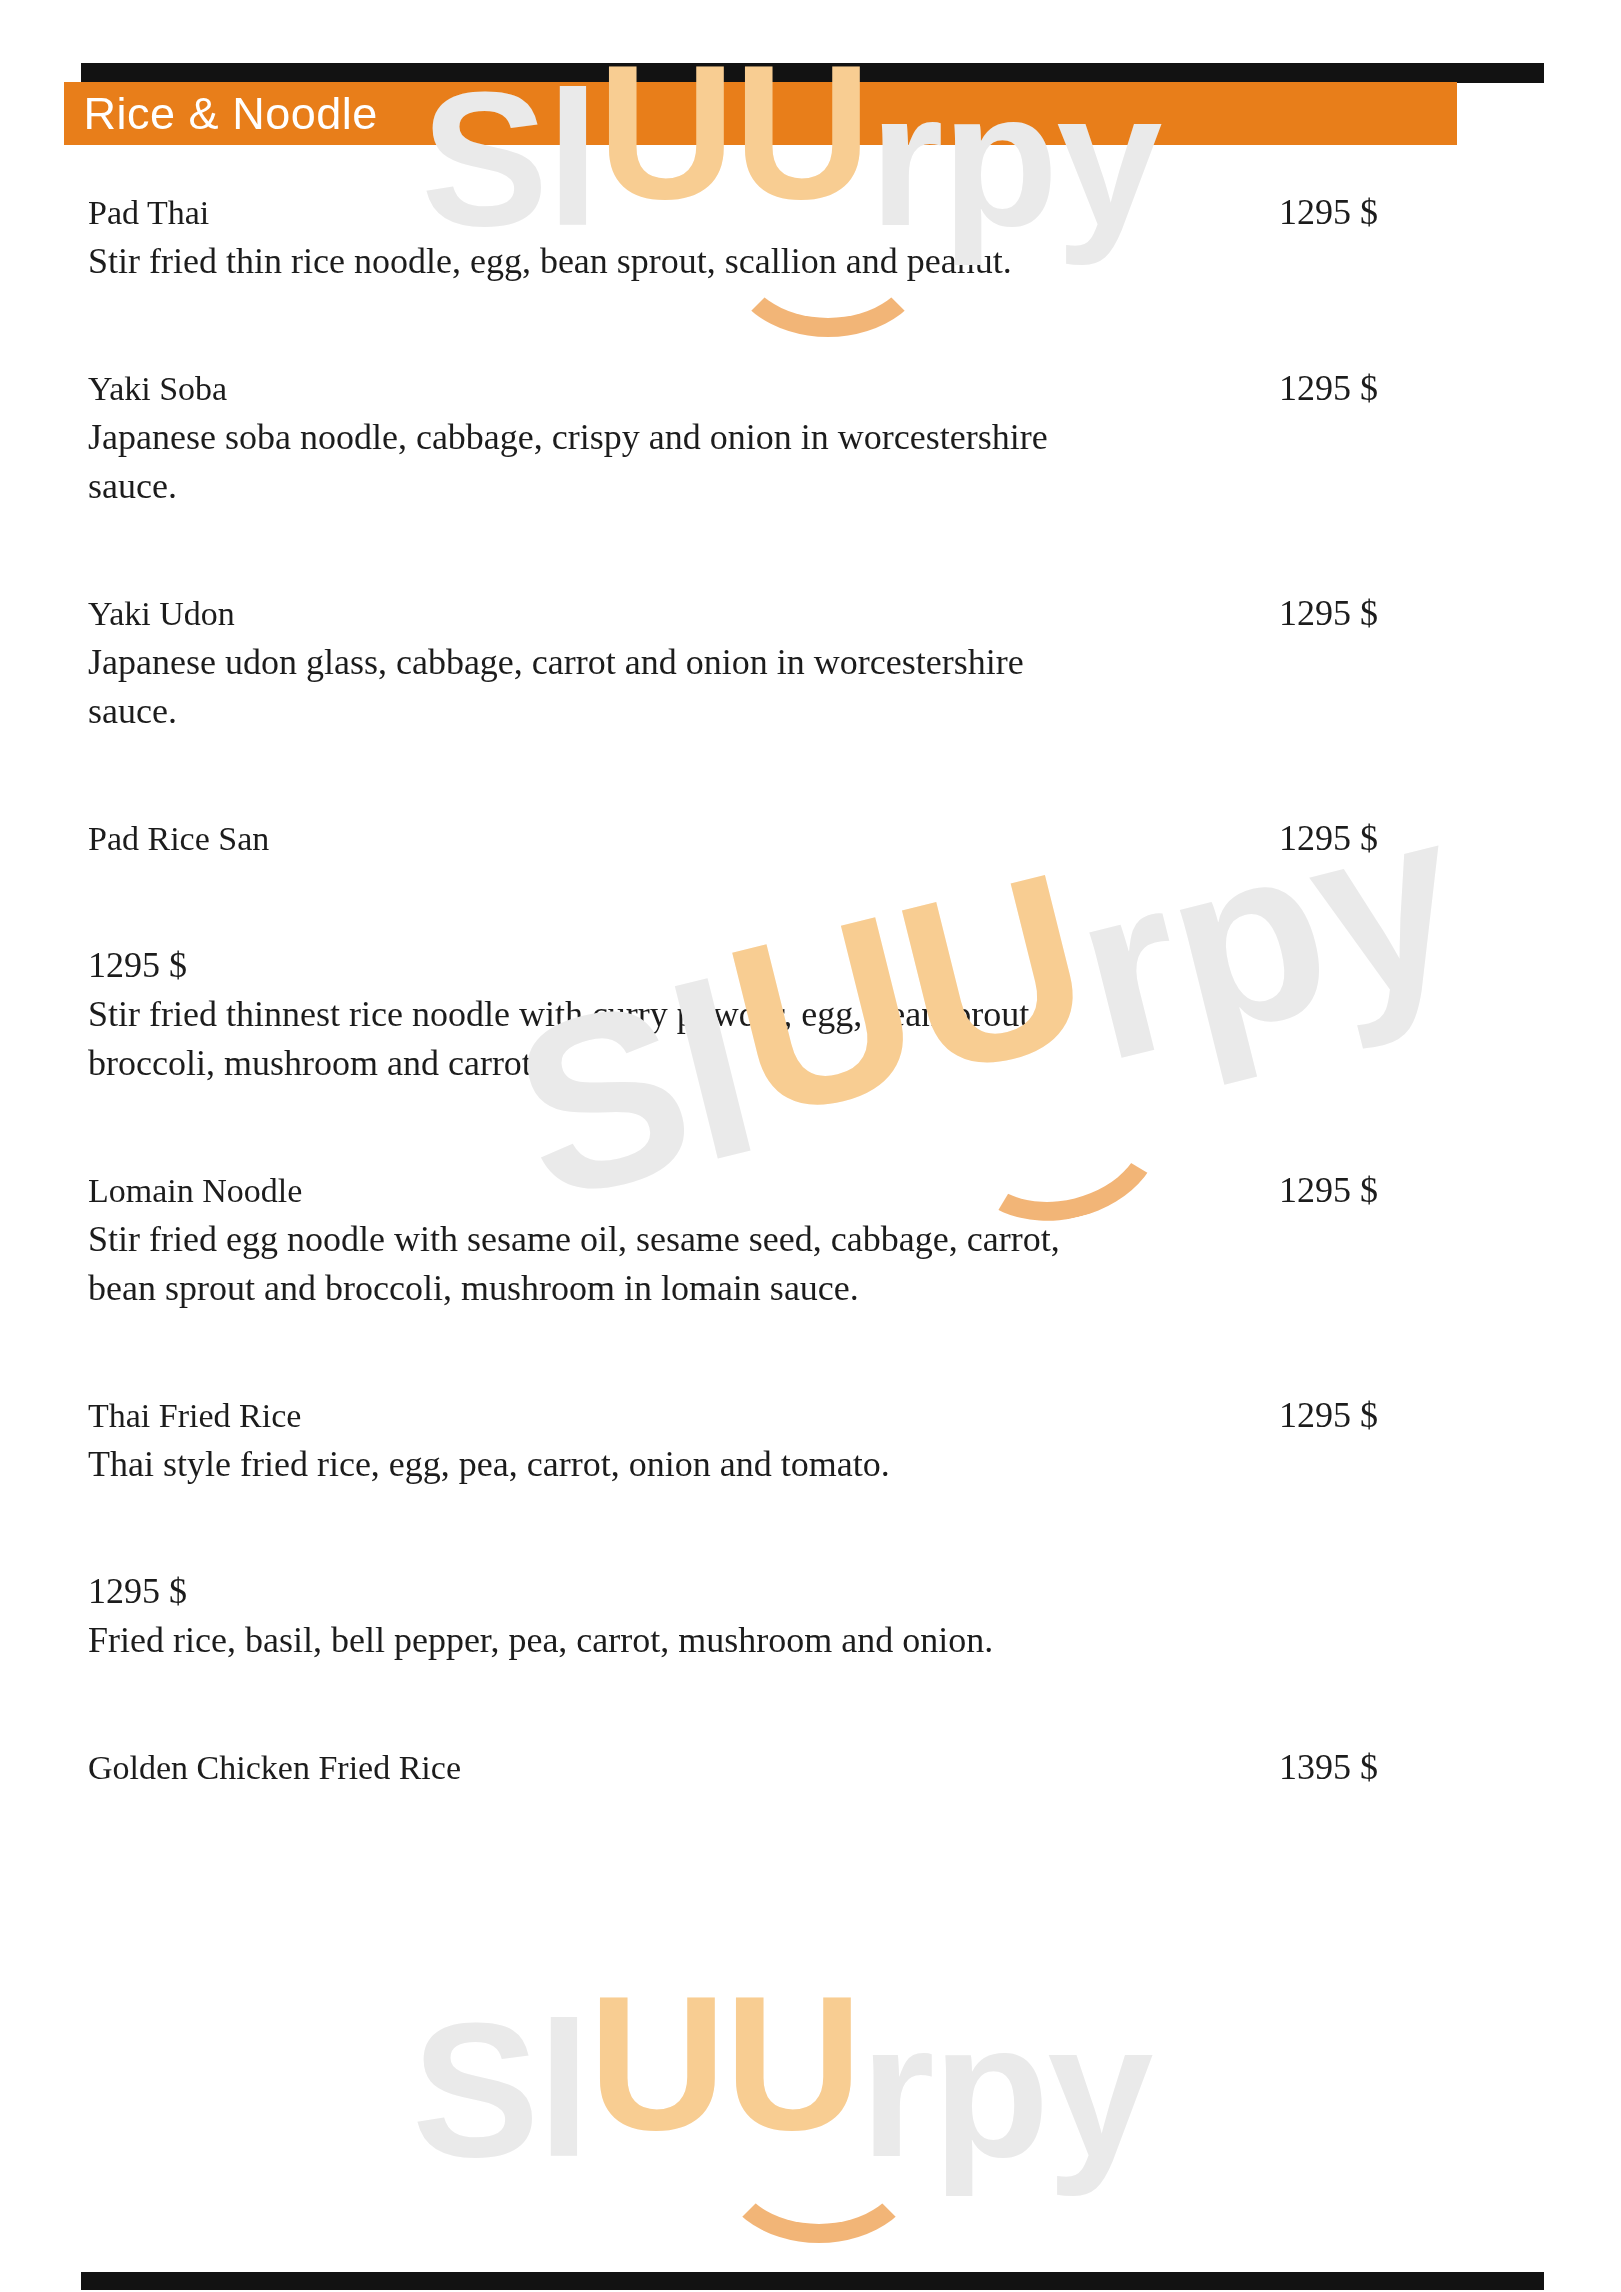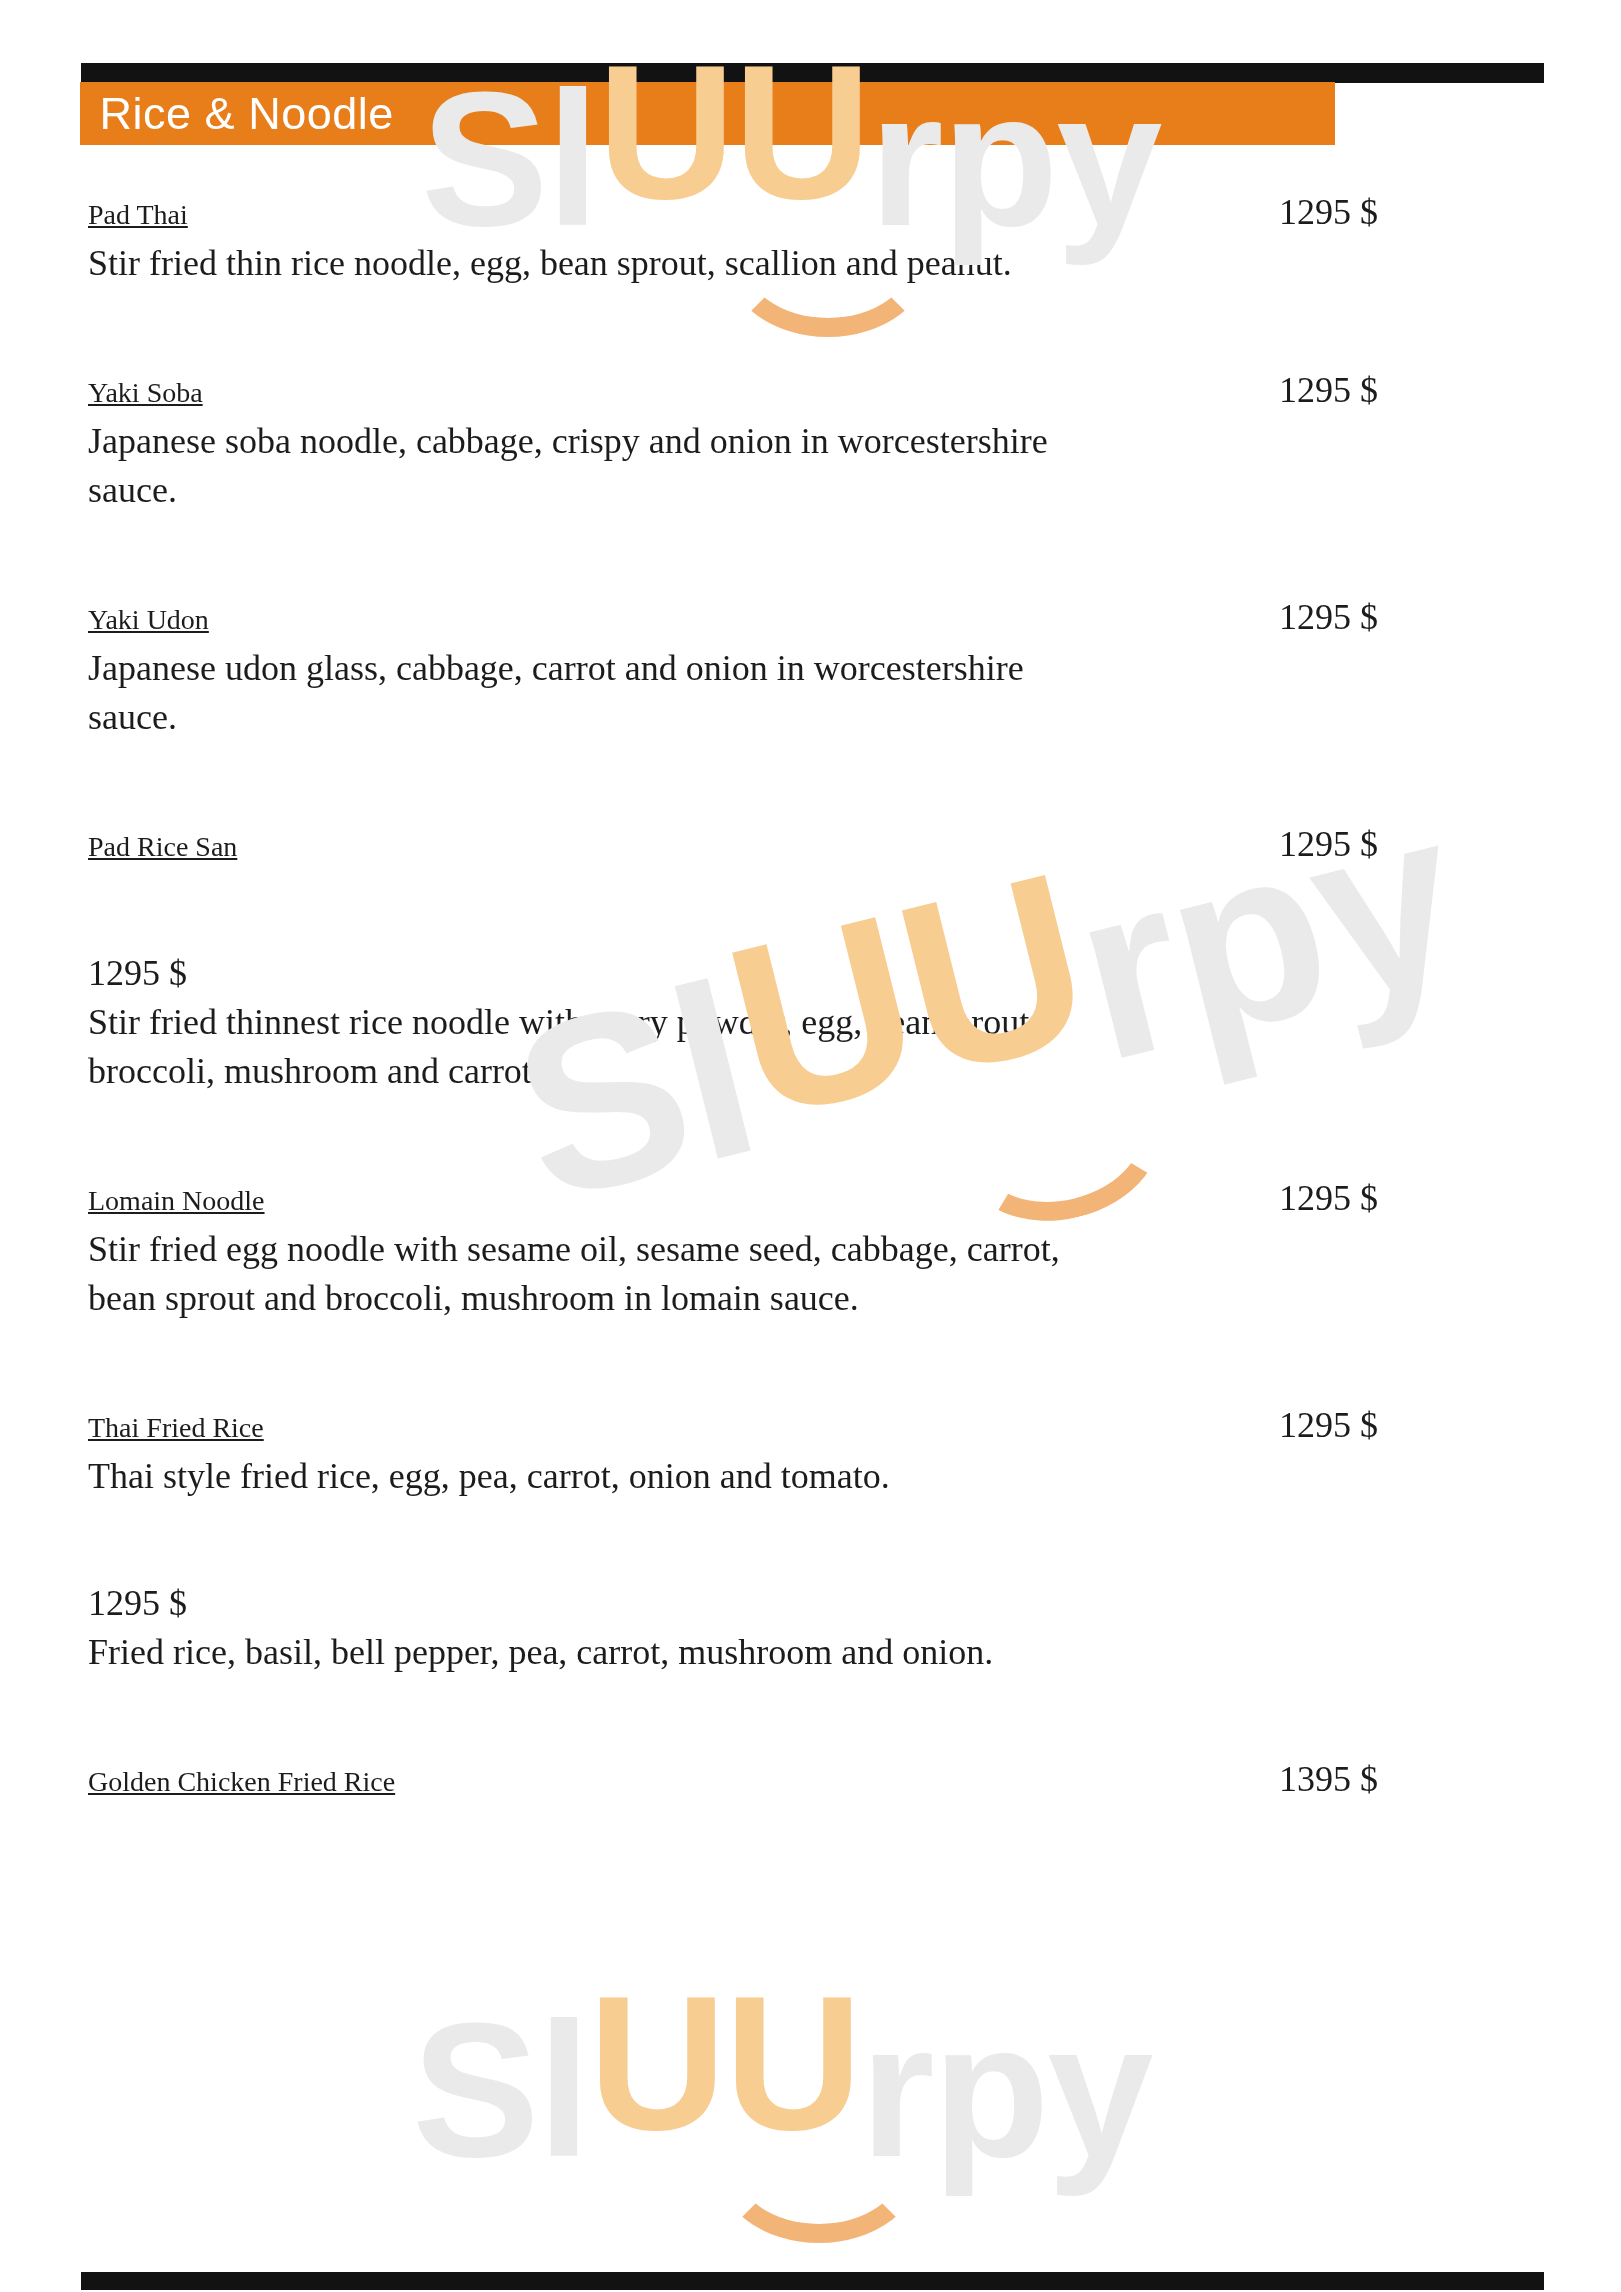--- a/index.html
+++ b/index.html
@@ -12,37 +12,37 @@
     overflow: hidden;
     font-family: "Liberation Serif", serif;
     color: #1c1c1c;
   }
   .topbar {
     position: absolute; left: 81px; top: 63px;
     width: 1463px; height: 19.6px;
     background: var(--bar-black, #121212);
   }
   .header {
-    position: absolute; left: 80px; top: 82px;
-    width: 1255px; height: 63px;
+    position: absolute; left: 64px; top: 82px;
+    width: 1393px; height: 63px;
     background: var(--accent-orange, #E87E1A);
     display: flex; align-items: center;
   }
   .header-title {
     font-family: "Liberation Sans", sans-serif;
     font-size: 45px; color: #ffffff;
     padding-left: 19.6px; letter-spacing: 0.5px;
   }
   .menu {
     position: absolute; left: 88px; top: 188px;
     width: 1402px;
   }
   .item { margin-bottom: 78px; }
   .item-head { display: flex; align-items: baseline; }
-  .item-name { width: 1191px; font-size: 28px; line-height: 49px; text-decoration: underline; }
+  .item-name { width: 1191px; font-size: 34px; line-height: 49px; }
   .item-price { font-size: 36px; line-height: 49px; white-space: nowrap; }
   .item-desc {
     font-size: 36px; line-height: 49px;
     max-width: 1191px; white-space: pre-line; margin-top: 0;
   }
   .bottombar {
     position: absolute; left: 81px; top: 2272px;
     width: 1463px; height: 17.6px;
     background: var(--bar-black, #121212);
   }

